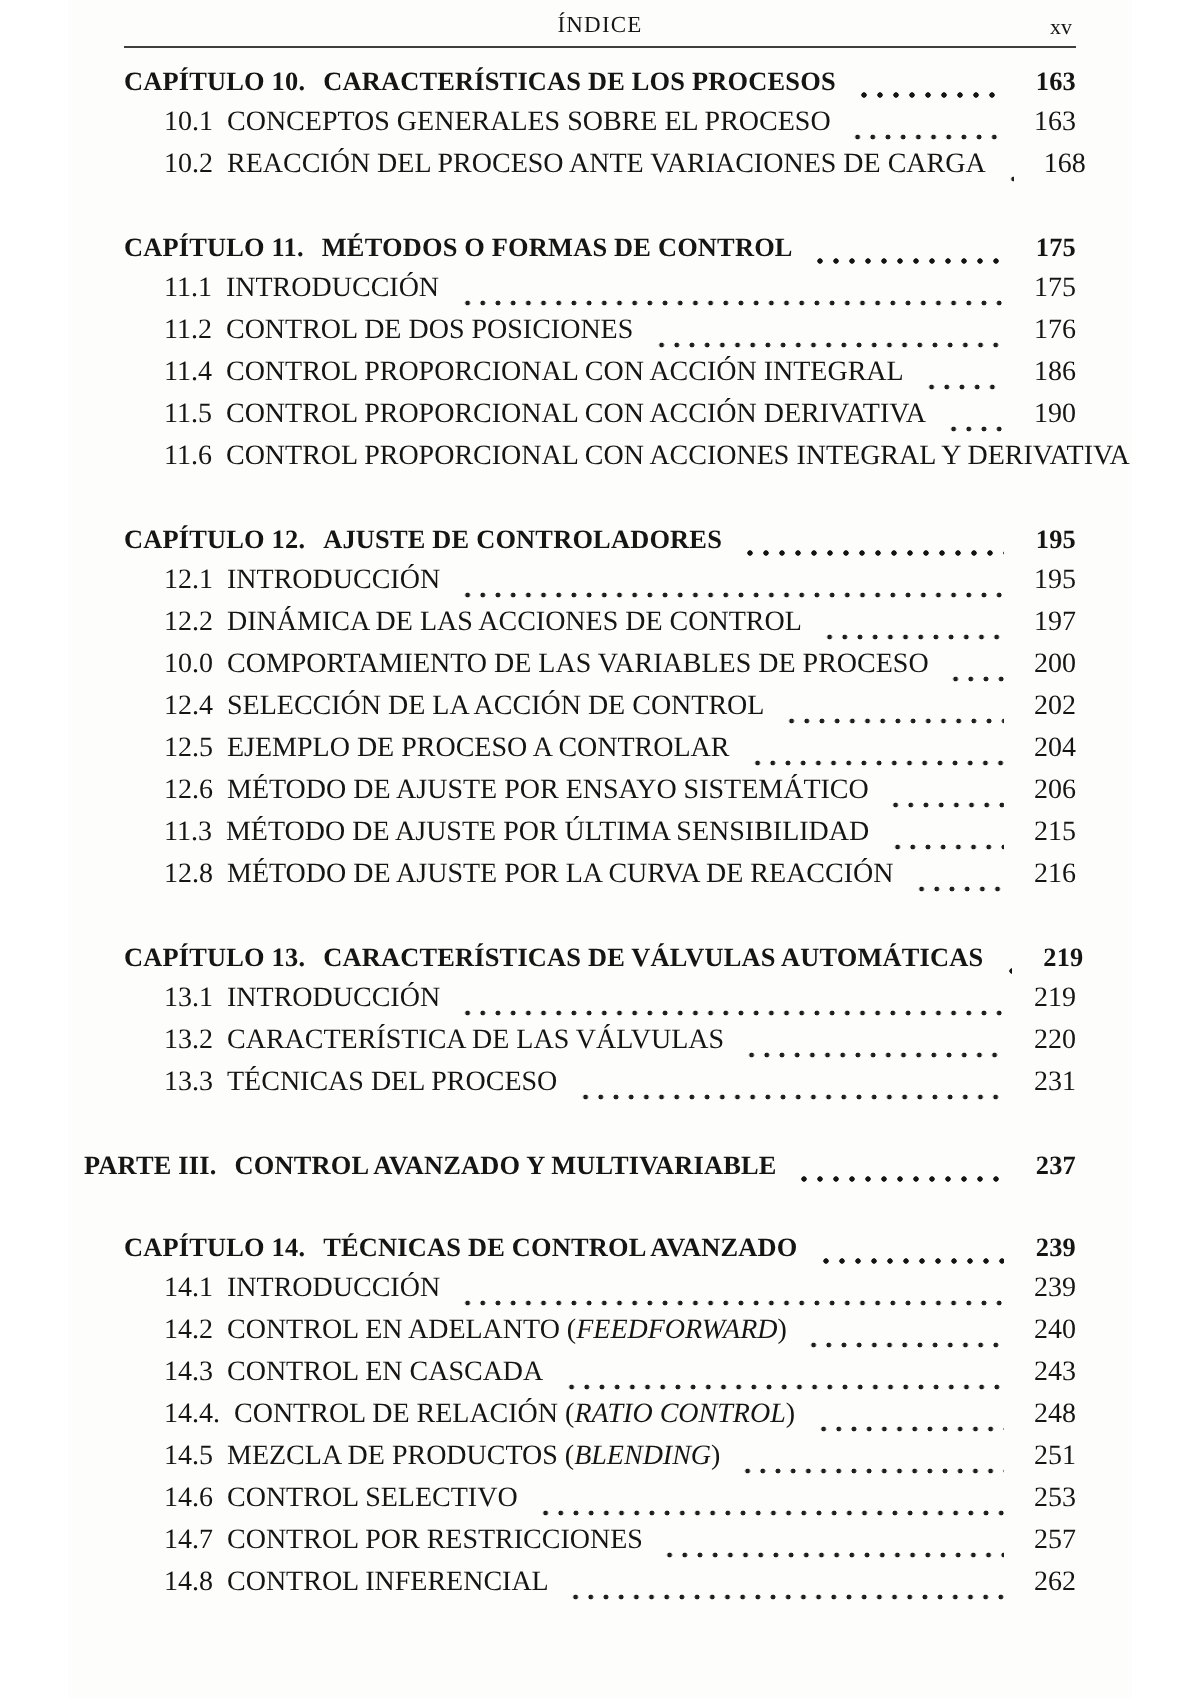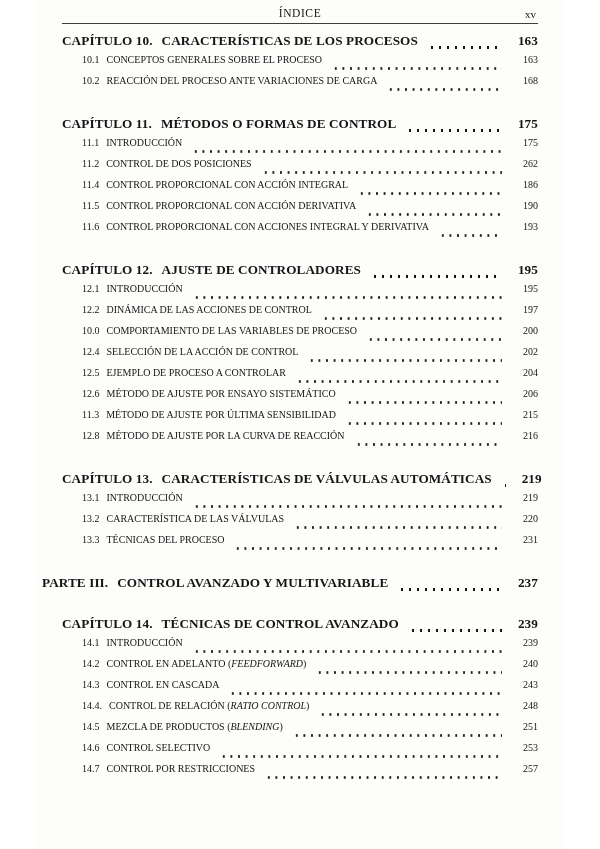--- a/index.html
+++ b/index.html
@@ -34,21 +34,21 @@
   .toc { margin-top: 9px; }
   .toc-section { margin-bottom: 20px; }
   .toc-section:last-child { margin-bottom: 0; }
 
   .row { display: flex; align-items: baseline; height: 21px; white-space: nowrap; }
 
   .heading { font-weight: bold; font-size: 13.2px; letter-spacing: 0.1px; }
   .heading .h-label { white-space: pre; }
   .heading .h-title { margin-left: 9px; }
 
-  .entry { font-size: 10px; padding-left: 20px; }
+  .entry { font-size: 14px; padding-left: 20px; }
   .entry .e-num { margin-right: 7px; white-space: pre; }
 
   .part { margin-left: -20px; }
 
   .leader {
     flex: 1 1 auto;
     min-width: 6px;
     align-self: stretch;
     margin: 0 2px 0 8px;
     background-image: radial-gradient(circle, #1e1e1e 1.05px, rgba(0,0,0,0) 1.35px);
@@ -103,21 +103,21 @@
         <div class="row entry">
           <span class="e-num">11.1</span>
           <span class="e-title"><span>INTRODUCCIÓN</span></span>
           <span class="leader"></span>
           <span class="pg">175</span>
         </div>
         <div class="row entry">
           <span class="e-num">11.2</span>
           <span class="e-title"><span>CONTROL DE DOS POSICIONES</span></span>
           <span class="leader"></span>
-          <span class="pg">262</span>
+          <span class="pg">176</span>
         </div>
         <div class="row entry">
           <span class="e-num">11.4</span>
           <span class="e-title"><span>CONTROL PROPORCIONAL CON ACCIÓN INTEGRAL</span></span>
           <span class="leader"></span>
           <span class="pg">186</span>
         </div>
         <div class="row entry">
           <span class="e-num">11.5</span>
           <span class="e-title"><span>CONTROL PROPORCIONAL CON ACCIÓN DERIVATIVA</span></span>
@@ -263,15 +263,21 @@
           <span class="e-title"><span>CONTROL SELECTIVO</span></span>
           <span class="leader"></span>
           <span class="pg">253</span>
         </div>
         <div class="row entry">
           <span class="e-num">14.7</span>
           <span class="e-title"><span>CONTROL POR RESTRICCIONES</span></span>
           <span class="leader"></span>
           <span class="pg">257</span>
         </div>
+        <div class="row entry">
+          <span class="e-num">14.8</span>
+          <span class="e-title"><span>CONTROL INFERENCIAL</span></span>
+          <span class="leader"></span>
+          <span class="pg">262</span>
+        </div>
       </section>
     </main>
 </div>
 
 </body></html>

